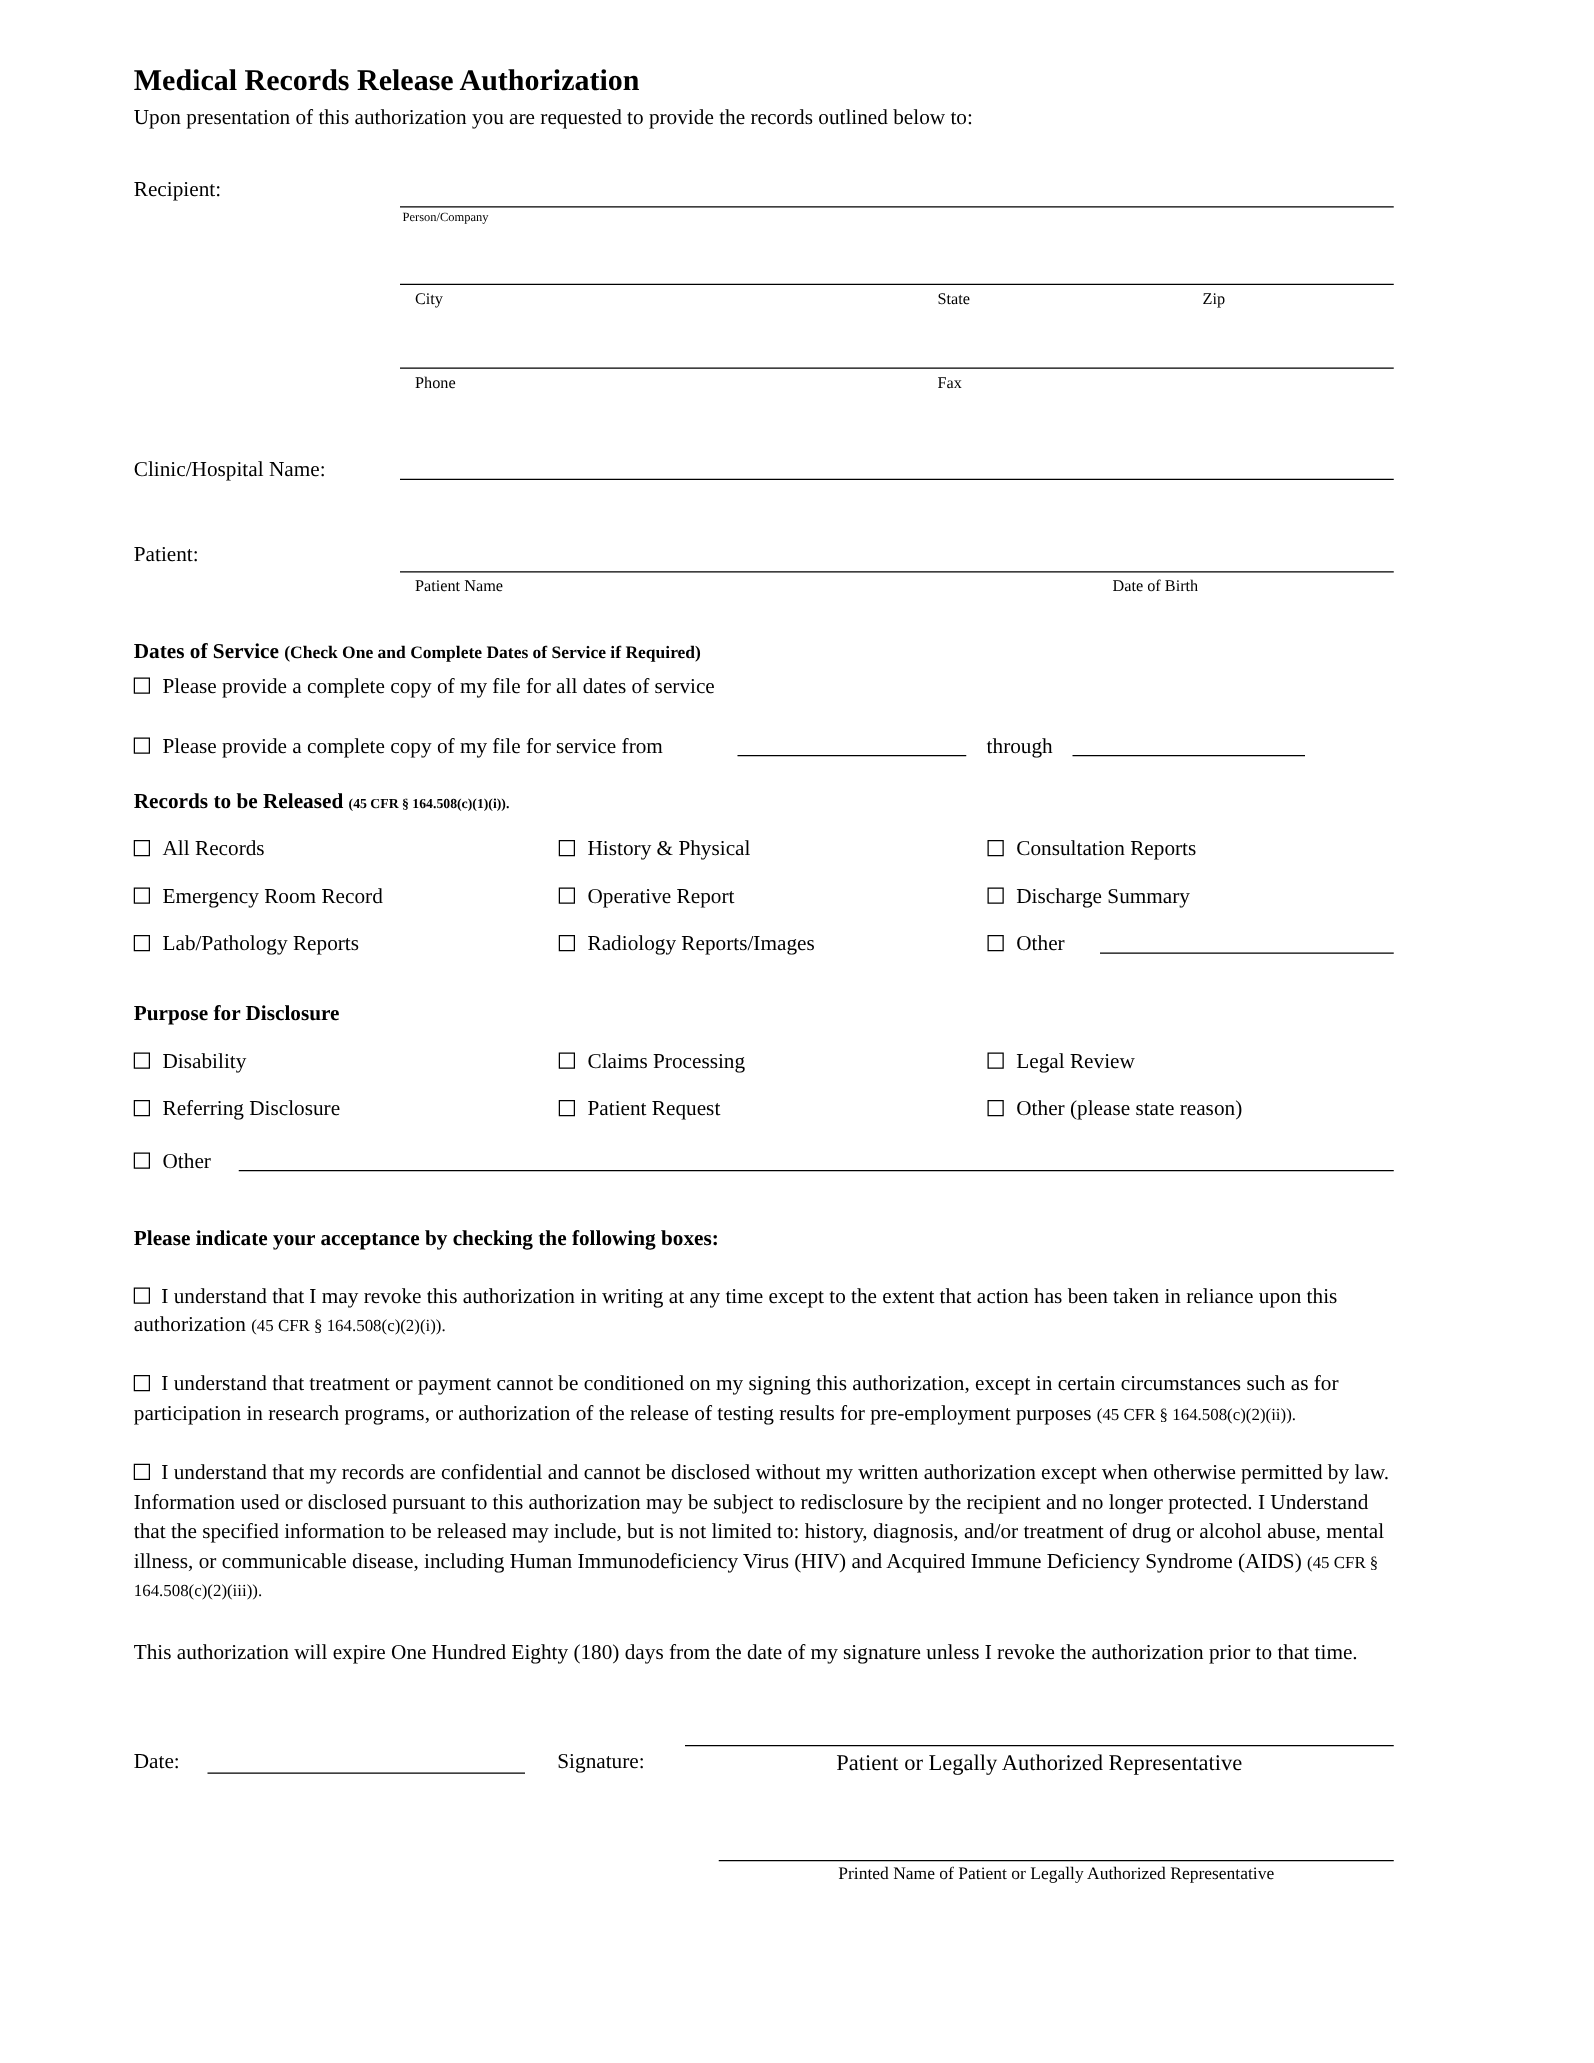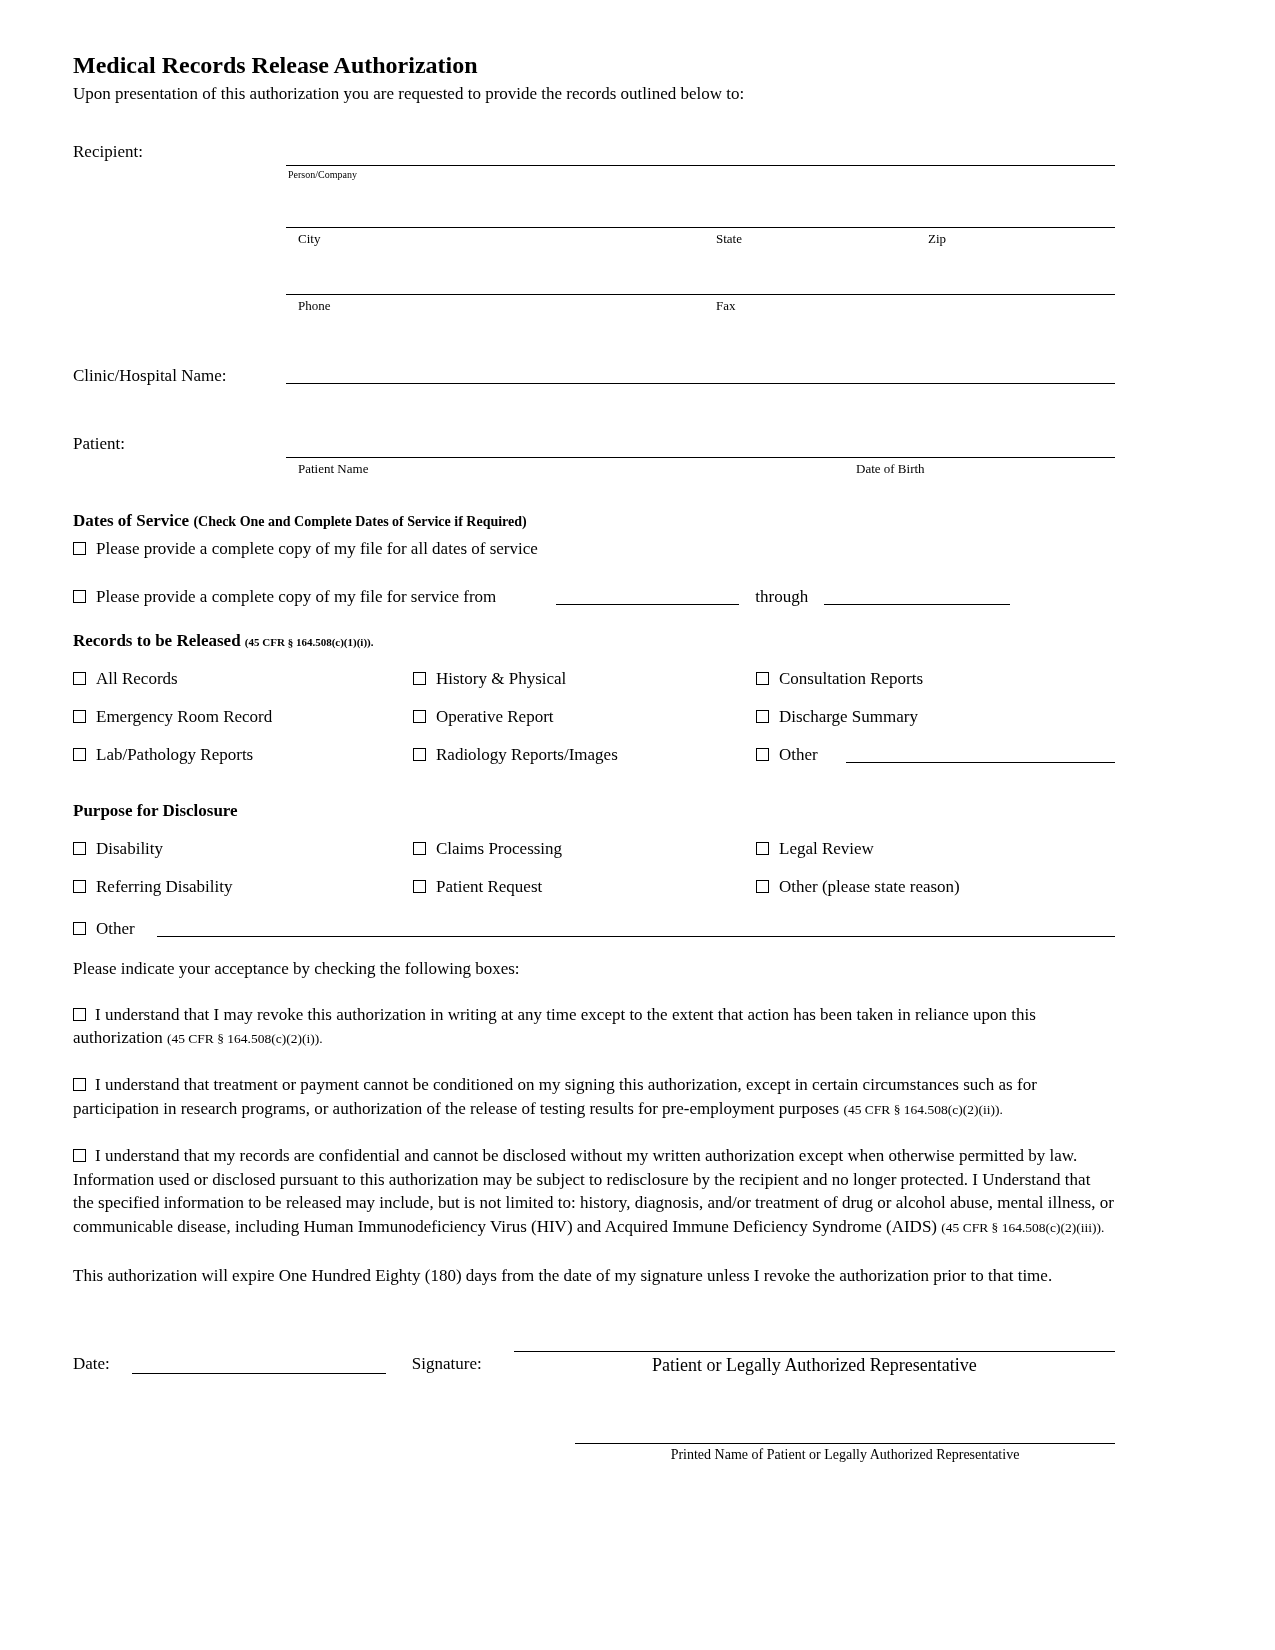--- a/index.html
+++ b/index.html
@@ -4,21 +4,21 @@
 <style>
   * { margin: 0; padding: 0; box-sizing: border-box; }
   html, body { background: #ffffff; }
   .page {
     width: 1275px;
     height: 1650px;
     background: #ffffff;
     color: #000000;
     font-family: "Liberation Serif", serif;
     font-size: 17px;
-    padding: 52px 160px 0 73px;
+    padding: 52px 160px 0 107px;
     overflow: hidden;
     position: relative;
   }
   .bold { font-weight: bold; }
   h1.title {
     font-size: 24px;
     font-weight: bold;
     font-family: "Liberation Serif", serif;
     line-height: 1.15;
   }
@@ -73,21 +73,21 @@
   }
   .grid-cell { display: flex; align-items: baseline; }
   .grid-cell .cb { align-self: center; }
   .cell-line { flex: 1; border-bottom: 1px solid #000; height: 18px; margin-left: 28px; margin-bottom: 2px; align-self: flex-end; }
   .purpose-heading { margin-top: 36px; }
   .other-row { margin-top: 22px; display: flex; align-items: baseline; }
   .other-row .cb { align-self: center; }
   .other-row .cell-line { margin-left: 22px; }
 
   
-  .acceptance-heading { margin-top: 20px; font-weight: normal; }
+  .acceptance-heading { margin-top: 42px; font-weight: bold; }
   .accept-para { margin-top: 24px; line-height: 1.38; }
   .accept-para:first-of-type { margin-top: 5px; }
   .accept-para .cb { margin-right: 9px; }
   .cite { font-size: 13.5px; }
   .expiry { margin-top: 26px; line-height: 1.38; }
 
   
   .sig-row { margin-top: 42px; display: flex; align-items: flex-end; }
   .sig-label { margin-bottom: 2px; }
   .date-line { width: 254px; border-bottom: 1px solid #000; height: 22px; margin: 0 26px 2px 22px; }
@@ -227,21 +227,21 @@
     <div class="grid-cell">
       <span class="cb"></span>
       <span>Claims Processing</span>
     </div>
     <div class="grid-cell">
       <span class="cb"></span>
       <span>Legal Review</span>
     </div>
     <div class="grid-cell">
       <span class="cb"></span>
-      <span>Referring Disability</span>
+      <span>Referring Disclosure</span>
     </div>
     <div class="grid-cell">
       <span class="cb"></span>
       <span>Patient Request</span>
     </div>
     <div class="grid-cell">
       <span class="cb"></span>
       <span>Other (please state reason)</span>
     </div>
   </div>

